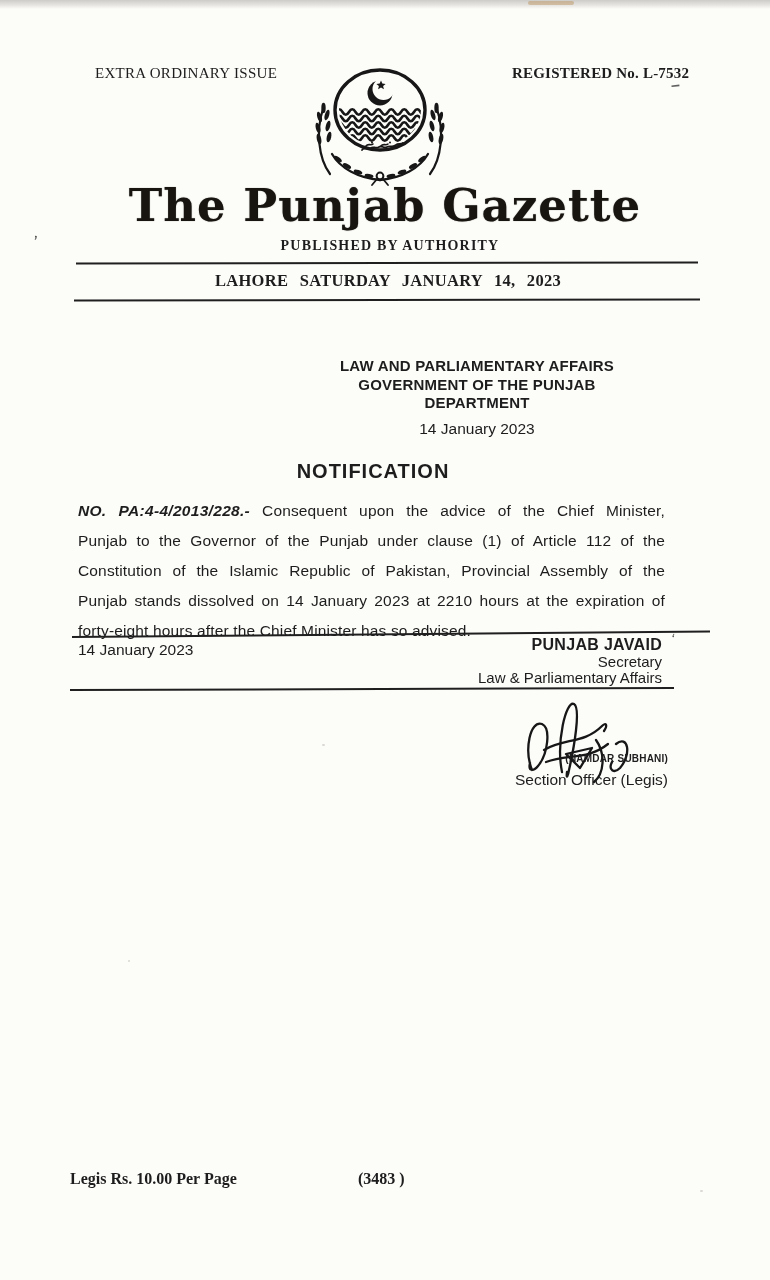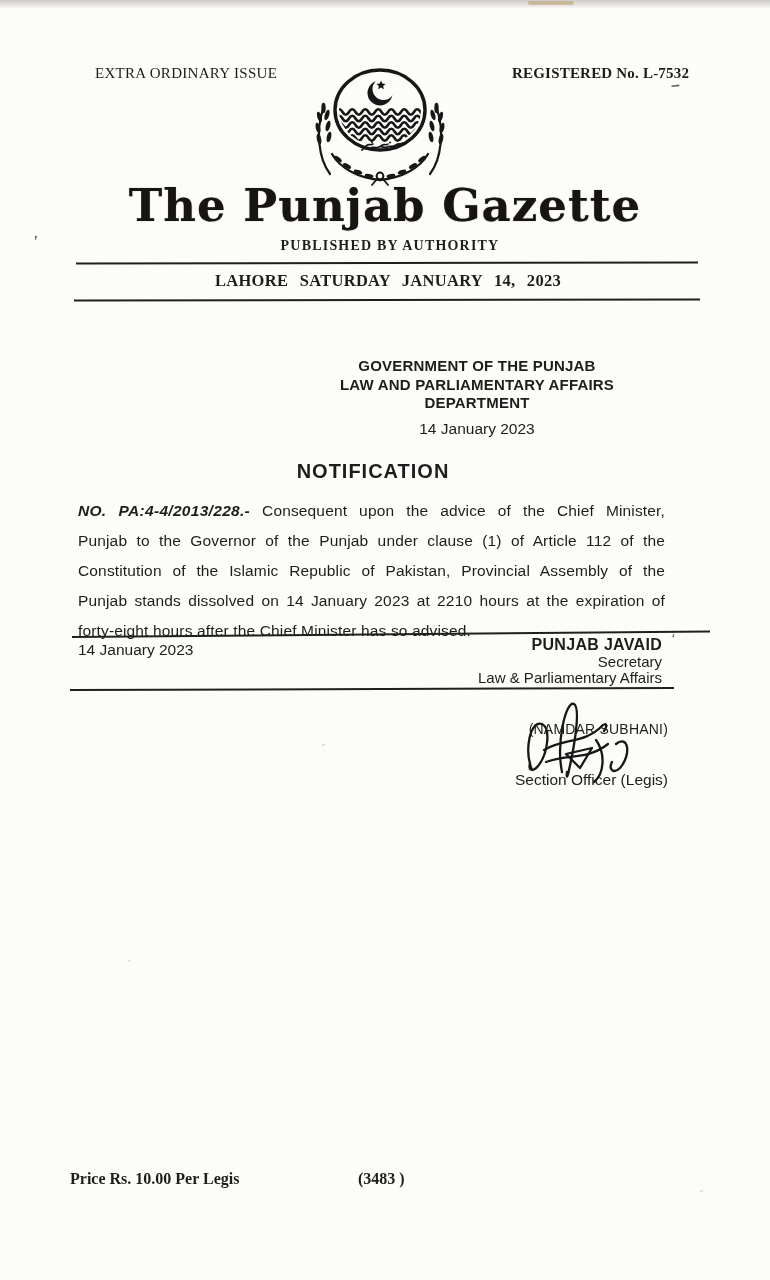--- a/index.html
+++ b/index.html
@@ -99,22 +99,22 @@
 
   .sig-date { position: absolute; left: 78px; top: 641px; font-size: 15.5px; }
   .sig-block {
     position: absolute; right: 108px; top: 637px; text-align: right;
     font-size: 15px; line-height: 16.5px; width: 320px;
   }
   .sig-name { font-weight: 700; font-size: 16px; letter-spacing: .3px; }
 
   .signature { position: absolute; left: 518px; top: 692px; width: 125px; height: 92px; }
   .officer-name {
-    position: absolute; right: 102px; top: 721px; font-weight: 400;
-    font-size: 14px; letter-spacing: .2px;
+    position: absolute; right: 102px; top: 753px; font-weight: 700;
+    font-size: 10px; letter-spacing: .2px;
   }
   .officer-title { position: absolute; right: 102px; top: 771px; font-size: 15.5px; }
 
   .footer-price {
     position: absolute; left: 70px; top: 1170px;
     font-family: "Liberation Serif", serif; font-weight: 700; font-size: 16px;
   }
   .footer-page {
     position: absolute; left: 358px; top: 1170px;
     font-family: "Liberation Serif", serif; font-weight: 700; font-size: 16px;
@@ -204,22 +204,22 @@
 
   <div class="masthead-title">The Punjab Gazette</div>
   <div class="masthead-subtitle">PUBLISHED BY AUTHORITY</div>
   <div class="left-mark">’</div>
 
   <div class="rule rule1"></div>
   <div class="dateline">LAHORE SATURDAY JANUARY 14, 2023</div>
   <div class="rule rule2"></div>
 
   <div class="dept">
+    <div>LAW AND PARLIAMENTARY AFFAIRS</div>
     <div>GOVERNMENT OF THE PUNJAB</div>
-    <div>LAW AND PARLIAMENTARY AFFAIRS</div>
     <div>DEPARTMENT</div>
   </div>
   <div class="dept-date">14 January 2023</div>
 
   <div class="notif-heading">NOTIFICATION</div>
 
   <div class="body-par">
     <div class="bline jline"><span class="ref">NO. PA:4-4/2013/228.-</span> <span>Consequent upon the advice of the Chief Minister,</span></div>
     <div class="bline jline">Punjab to the Governor of the Punjab under clause (1) of Article 112 of the</div>
     <div class="bline jline">Constitution of the Islamic Republic of Pakistan, Provincial Assembly of the</div>
@@ -245,21 +245,21 @@
       <path d="M28,70 C50,62 70,68 90,52"></path>
       <path d="M48,62 L74,56 L62,76 Z"></path>
       <path d="M78,48 C88,62 86,82 76,90"></path>
       <path d="M98,52 C110,42 114,62 102,76 C96,82 90,78 94,70"></path>
     </g>
   </svg>
 
   <div class="officer-name">(NAMDAR SUBHANI)</div>
   <div class="officer-title">Section Officer (Legis)</div>
 
-  <div class="footer-price">Price Rs. 10.00 Per Legis</div>
+  <div class="footer-price">Legis Rs. 10.00 Per Page</div>
   <div class="footer-page">(3483 )</div>
 
   <div class="speck" style="left:322px; top:744px; width:3px; height:2px;"></div>
   <div class="speck" style="left:627px; top:518px; width:2px; height:2px;"></div>
   <div class="speck" style="left:128px; top:960px; width:2px; height:2px;"></div>
   <div class="speck" style="left:700px; top:1190px; width:3px; height:2px;"></div>
 
 </div>
 
 </body></html>

